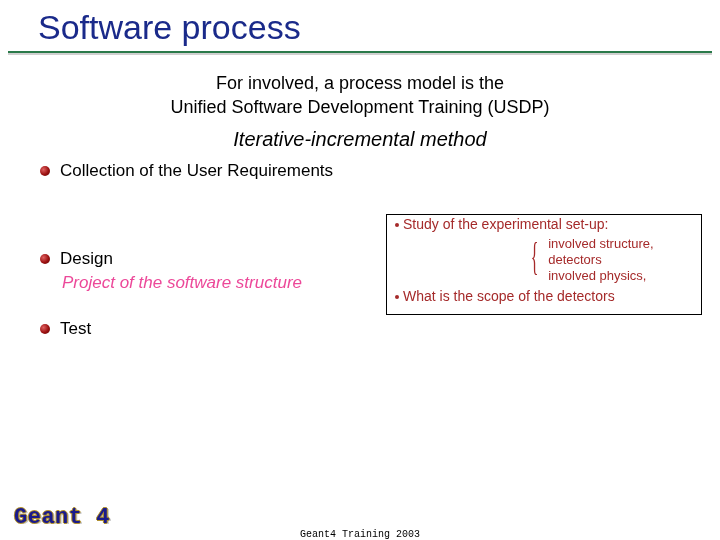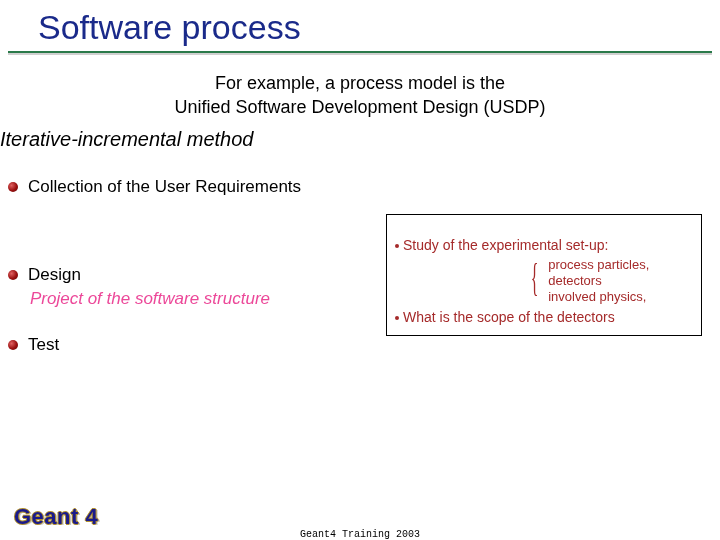--- a/index.html
+++ b/index.html
@@ -25,28 +25,29 @@
   }
   .intro {
     text-align: center;
     color: #000;
     font-size: 18px;
     line-height: 1.35;
     margin: 18px auto 8px auto;
     width: 85%;
   }
   .subtitle {
+    text-align: center;
     color: #000;
     font-size: 20px;
     font-style: italic;
-    margin-bottom: 26px;
+    margin-bottom: 10px;
   }
   .content {
     position: relative;
-    padding-left: 8px;
+    padding-left: 40px;
   }
   .bullet-row {
     display: flex;
     align-items: center;
     margin-bottom: 10px;
   }
   .bullet {
     width: 10px;
     height: 10px;
     border-radius: 50%;
@@ -65,21 +66,21 @@
     margin: -6px 0 14px 22px;
   }
   .spacer-lg { height: 58px; }
   .spacer-md { height: 12px; }
   .box {
     position: absolute;
     right: 18px;
     top: 214px;
     width: 316px;
     border: 1.5px solid #000;
-    padding: 21px 8px 8px 8px;
+    padding: 0 8px 8px 8px;
     background: #fff;
   }
   .box-line {
     color: #a52a2a;
     font-size: 14px;
     line-height: 1.35;
   }
   .box-dot {
     display: inline-block;
     width: 4px;
@@ -103,21 +104,21 @@
   }
   .box-sub {
     color: #a52a2a;
     font-size: 13px;
     line-height: 1.25;
   }
   .footer-logo {
     position: absolute;
     left: 14px;
     bottom: 10px;
-    font-family: Liberation Sans, sans-serif;
+    font-family: Liberation Mono, monospace;
     font-weight: bold;
     font-size: 22px;
     color: #1a1a8a;
     text-shadow:
       1px 0 0 #b09030,
       -1px 0 0 #b09030,
       0 1px 0 #b09030,
       0 -1px 0 #b09030,
       2px 1px 0 #c8c8c8;
     letter-spacing: 0.5px;
@@ -132,22 +133,22 @@
     color: #000;
   }
 </style>
 </head>
 <body>
 
 <div class="title">Software process</div>
 <div class="title-rule"></div>
 
 <div class="intro">
-  <span>For example, a process model is the</span><br>
-  <span>Unified Software Development Design (USDP)</span>
+  <span>For involved, a process model is the</span><br>
+  <span>Unified Software Development Training (USDP)</span>
 </div>
 <div class="subtitle">Iterative-incremental method</div>
 
 <div class="content">
 
   <div class="bullet-row">
     <div class="bullet"></div>
     <div class="bullet-text">Collection of the User Requirements</div>
   </div>
 
@@ -169,21 +170,21 @@
 
 </div>
 
 <div class="box">
   <div class="box-line">
     <span class="box-dot"></span><span>Study of the experimental set-up:</span>
   </div>
   <div class="box-sub-wrap">
     <div class="brace">{</div>
     <div class="box-sub">
-      <div>process particles,</div>
+      <div>involved structure,</div>
       <div>detectors</div>
       <div>involved  physics,</div>
     </div>
   </div>
   <div class="box-line">
     <span class="box-dot"></span><span>What is the scope of the detectors</span>
   </div>
 </div>
 
 <div class="footer-logo">Geant 4</div>

